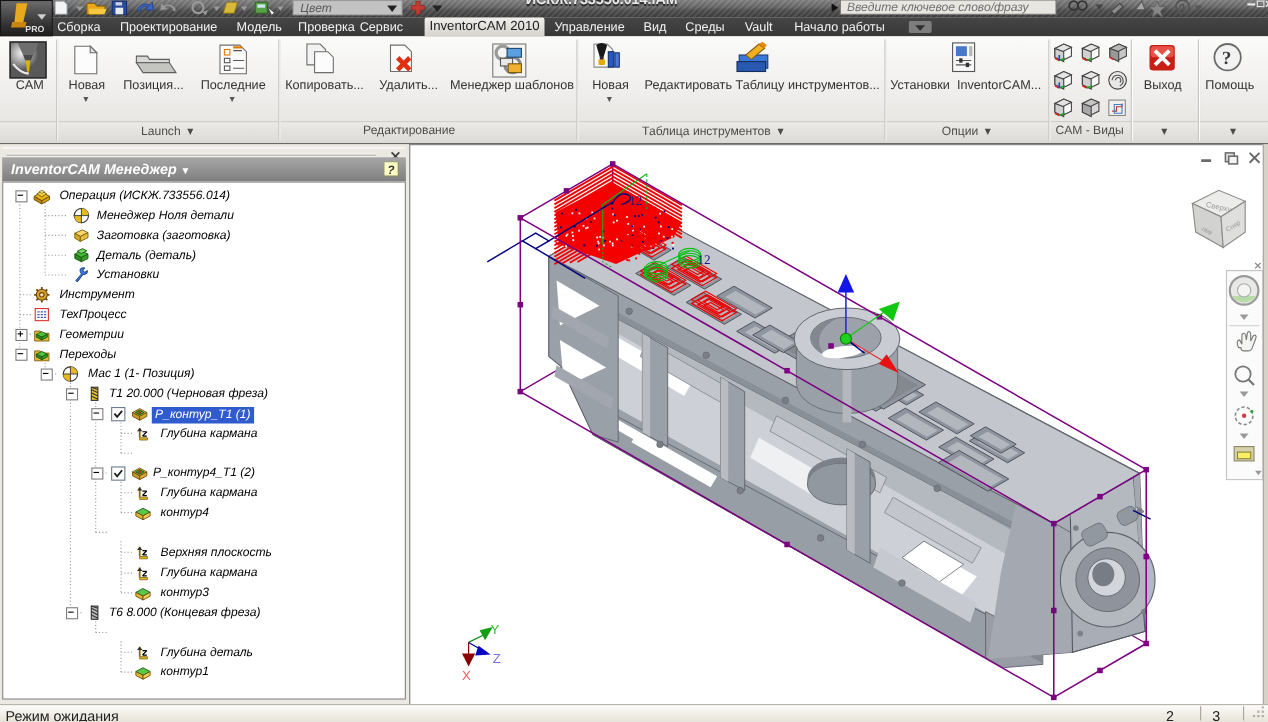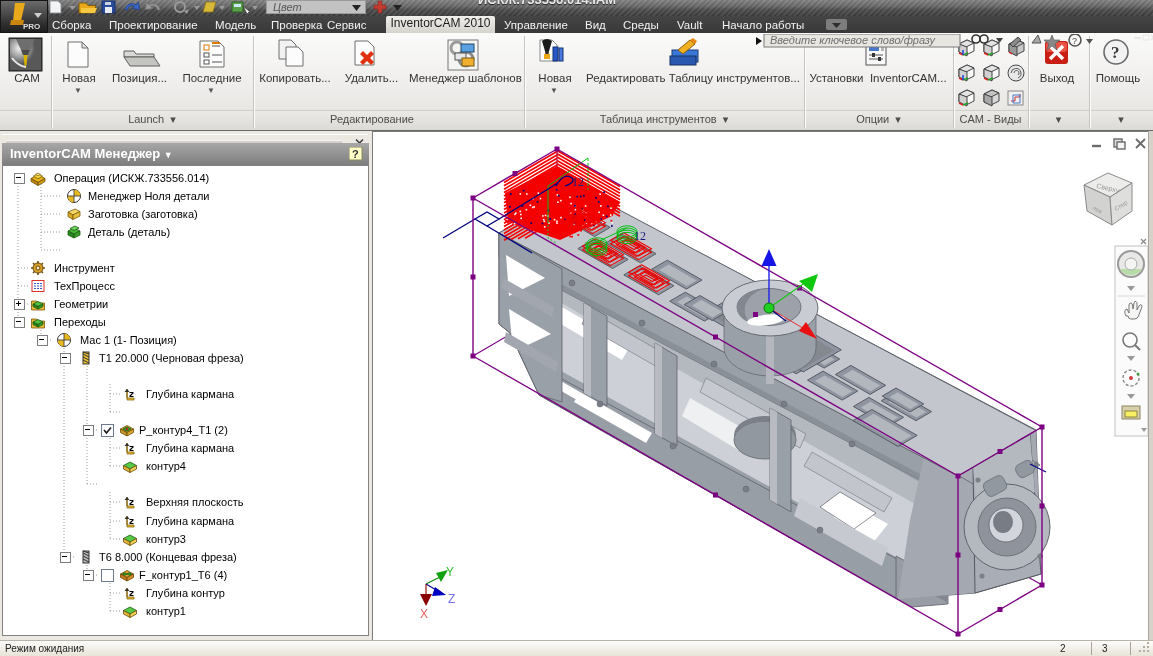--- a/index.html
+++ b/index.html
@@ -15,36 +15,36 @@
 .mitem{position:absolute;top:3px;font-size:11.5px;color:#f2f2f2;white-space:nowrap;}
 #activetab{left:386px;top:0px;width:109px;height:17px;background:linear-gradient(#f0efec,#d6d3cc);border-radius:2px 2px 0 0;text-align:center;color:#1c1c1c;font-size:12px;padding-top:0px;z-index:4;}
 
 #ribbon{left:0;top:33px;width:1153px;height:77px;background:linear-gradient(#fbfbfa,#f0efed 60%,#e9e7e4);}
 #groupband{left:0;top:110px;width:1153px;height:19px;background:linear-gradient(#eceae7,#dcdad5);border-top:1px solid #d0cec9;border-bottom:2px solid #6b6967;}
 .rsep{position:absolute;top:36px;width:1px;height:92px;background:#c6c4c0;border-right:1px solid #fdfdfd;}
 .glabel{position:absolute;top:113px;font-size:11px;color:#4e4c49;text-align:center;white-space:nowrap;}
 .rlabel{position:absolute;top:72px;font-size:11.5px;color:#333;text-align:center;white-space:nowrap;}
 .dna{position:absolute;font-size:8px;color:#555;}
 
-#lpanel{left:0;top:131px;width:372px;height:509px;background:#ece9e2;border-right:1px solid #8a8884;}
+#lpanel{left:0;top:131px;width:372px;height:509px;background:#ece9e2;border-right:1px solid #8a8884;font-style:italic;}
 #dragbar{left:2px;top:3px;width:366px;height:8px;border-top:1px solid #fff;background:#ece9e2;}
 #ptitle{left:2px;top:12px;width:367px;height:22px;background:linear-gradient(#a7a7a7,#7e7e7e);color:#fff;font-weight:bold;font-size:13px;padding:3px 0 0 8px;box-sizing:border-box;}
 #treebox{left:2px;top:34px;width:367px;height:471px;background:#fff;border:1px solid #828282;box-sizing:border-box;}
 .trow{position:absolute;height:18px;font-size:11px;color:#000;white-space:nowrap;}
 .trow span.lbl{position:absolute;top:3px;}
 .sel{background:#2f5bce;color:#fff;padding:1px 3px 2px 3px;}
 .exp{position:absolute;width:9px;height:9px;border:1px solid #7e7e7e;background:#fff;top:4px;}
 .exp:before{content:"";position:absolute;left:1px;top:3px;width:5px;height:1px;background:#000;}
 .exp.plus:after{content:"";position:absolute;left:3px;top:1px;width:1px;height:5px;background:#000;}
 .cbx{position:absolute;width:11px;height:11px;border:1px solid #6b7b8d;background:#fff;top:3px;}
 .icon16{position:absolute;top:1px;width:16px;height:16px;}
 
 #vp{left:372px;top:131px;width:781px;height:509px;background:#fff;border-left:1px solid #7c7c7c;border-top:1px solid #7c7c7c;box-sizing:border-box;}
 
-#status{left:0;top:640px;width:1153px;height:16px;background:linear-gradient(#fdfcfa,#e6e2d6);border-top:1px solid #b9b5aa;font-size:10px;color:#222;}
+#status{left:0;top:640px;width:1153px;height:16px;background:linear-gradient(#fdfcfa,#e6e2d6);border-top:1px solid #b9b5aa;font-size:13px;color:#222;}
 </style>
 </head>
 <body>
 
 <div class="abs" id="titlebar">
     <div class="abs stripes"></div>
   </div>
 <div class="abs" id="title-text">ИСКЖ.733556.014.IAM</div>
 <div class="abs" id="apptab">
  <svg width="46" height="31" style="position:absolute;left:0;top:0">
@@ -77,21 +77,21 @@
   <path d="M252,6 l6,0 l-3,4 z" fill="#9a9a9a"></path>
   <rect x="266" y="0" width="100" height="14" fill="#9a9a9a"></rect>
   <rect x="267" y="1" width="98" height="12" fill="#c2c2c2"></rect>
   <text x="273" y="11" font-size="11" font-style="italic" fill="#585858" font-family="Liberation Sans">Цвет</text>
   <path d="M352,5 l9,0 l-4.5,6 z" fill="#222"></path>
   <path d="M378,1 l4,0 l0,4 l4,0 l0,4 l-4,0 l0,4 l-4,0 l0,-4 l-4,0 l0,-4 l4,0 z" fill="#c23b30" stroke="#8a2620" stroke-width="0.6"></path>
   <path d="M393,5 l9,0 l-4.5,6 z" fill="#222"></path>
  </svg>
 </div>
 
-<div class="abs" style="left:750px;top:0;width:403px;height:16px;z-index:6;margin-top:34px;">
+<div class="abs" style="left:750px;top:0;width:403px;height:16px;z-index:6;">
  <svg width="403" height="16">
   <path d="M6,3 l6,4 l-6,4 z" fill="#111"></path>
   <rect x="14" y="0" width="196" height="13" fill="#e8e6e0" stroke="#7a7a7a"></rect>
   <text x="20" y="10" font-size="11" font-style="italic" fill="#6f6f6f" font-family="Liberation Sans">Введите ключевое слово/фразу</text>
   <circle cx="226" cy="5" r="4" fill="none" stroke="#333" stroke-width="1.6"></circle>
   <circle cx="234" cy="5" r="4" fill="none" stroke="#333" stroke-width="1.6"></circle>
   <path d="M246,4 l7,0 l-3.5,5 z" fill="#444"></path>
   <path d="M260,10 l8,-7 l3,3 l-8,7 z" fill="#8a8a8a" stroke="#444"></path>
   <path d="M282,9 l6,-8 l3,8 z" fill="#a8a8a8" stroke="#555"></path>
   <path d="M302,1 l2,5 l6,0 l-5,4 l2,6 l-5,-4 l-5,4 l2,-6 l-5,-4 l6,0 z" fill="#888" stroke="#555" stroke-width=".6"></path>
@@ -127,21 +127,21 @@
 <div class="abs" id="groupband"></div>
 <div class="rsep" style="left:51px"></div>
 <div class="rsep" style="left:253px"></div>
 <div class="rsep" style="left:524px"></div>
 <div class="rsep" style="left:804px"></div>
 <div class="rsep" style="left:953px"></div>
 <div class="rsep" style="left:1028px"></div>
 <div class="rsep" style="left:1089px"></div>
 <div class="glabel" style="left:51px;width:202px">Launch&nbsp;&nbsp;▾</div>
 <div class="glabel" style="left:253px;width:238px">Редактирование</div>
-<div class="glabel" style="left:524px;width:280px">Таблица инструментов&nbsp;&nbsp;▾</div>
+<div class="glabel" style="left:508px;width:280px">Таблица инструментов&nbsp;&nbsp;▾</div>
 <div class="glabel" style="left:804px;width:149px">Опции&nbsp;&nbsp;▾</div>
 <div class="glabel" style="left:953px;width:75px">CAM - Виды</div>
 <div class="glabel" style="left:1028px;width:61px">▾</div>
 <div class="glabel" style="left:1089px;width:64px">▾</div>
 <div class="abs" id="ribbonicons" style="left:0;top:33px;width:1153px;height:77px;">
 <svg width="1153" height="77">
 
  <rect x="9" y="5" width="33" height="33" fill="#3c3c3c" stroke="#1e1e1e"></rect>
  <radialGradient id="camg" cx="30%" cy="30%">
         <stop offset="0" stop-color="#f0f0f0"></stop>
@@ -363,20 +363,26 @@
       </div>
 <div class="trow" style="left:0;top:58px;width:360px">
         <svg class="icon16" style="left:64px" viewBox="0 0 16 16">
           <path d="M2,7 L8,4 L14,7 L8,10 Z" fill="#48b838" stroke="#1a5a10" stroke-width="0.8"></path>
           <path d="M2,7 L8,10 L8,14 L2,11 Z" fill="#2a8820" stroke="#1a5a10" stroke-width="0.8"></path>
           <path d="M8,10 L14,7 L14,11 L8,14 Z" fill="#38a028" stroke="#1a5a10" stroke-width="0.8"></path>
           <path d="M4,4.5 L9,2 L13,4 L8,6.5 Z" fill="#70d860" stroke="#1a5a10" stroke-width="0.8"></path>
         </svg>
         <span class="lbl" style="left:86px">Деталь (деталь)</span>
       </div>
+<div class="trow" style="left:0;top:76px;width:360px">
+        <svg class="icon16" style="left:64px" viewBox="0 0 16 16">
+          <path d="M3,13 L8,7 L7,5 Q6,2 9,1.5 L11,1.5 L9.5,4 L11,5.5 L13.5,4 Q14,7 11,7.5 L9.5,7.5 L5,13.5 Q4,15 3,13 Z" fill="#3878e8" stroke="#16386e" stroke-width="0.8"></path>
+        </svg>
+        <span class="lbl" style="left:86px">Установки</span>
+      </div>
 <div class="trow" style="left:0;top:94px;width:360px">
         <svg class="icon16" style="left:28px" viewBox="0 0 16 16">
           <circle cx="8" cy="8" r="5" fill="#d8a028" stroke="#6a4a08"></circle>
           <g stroke="#6a4a08" stroke-width="1.6">
             <line x1="13.00" y1="8.00" x2="15.00" y2="8.00"></line>
             <line x1="11.54" y1="11.53" x2="12.95" y2="12.95"></line>
             <line x1="8.00" y1="13.00" x2="8.01" y2="15.00"></line>
             <line x1="4.47" y1="11.54" x2="3.06" y2="12.96"></line>
             <line x1="3.00" y1="8.01" x2="1.00" y2="8.01"></line>
             <line x1="4.46" y1="4.47" x2="3.04" y2="3.06"></line>
@@ -425,20 +431,36 @@
         <span class="lbl" style="left:78px">Мас 1 (1- Позиция)</span>
       </div>
 <div class="trow" style="left:0;top:184px;width:360px">
         <div class="exp" style="left:58px"></div>
         <svg class="icon16" style="left:76px" viewBox="0 0 16 16">
           <rect x="5" y="2" width="6" height="12" fill="#e8c030" stroke="#333"></rect>
           <path d="M5,4 l6,3 M5,7 l6,3 M5,10 l6,3 M5,2 l6,2" stroke="#333" stroke-width="1"></path>
         </svg>
         <span class="lbl" style="left:97px">Т1 20.000 (Черновая фреза)</span>
       </div>
+<div class="trow" style="left:0;top:202px;width:360px">
+        <div class="exp" style="left:81px"></div>
+        <div class="cbx" style="left:99px">
+          <svg width="11" height="11" style="position:absolute;left:0;top:0">
+            <path d="M2,5 l2.5,3 l4.5,-5.5" fill="none" stroke="#1a1a1a" stroke-width="1.6"></path>
+          </svg>
+        </div>
+        <svg class="icon16" style="left:117px" viewBox="0 0 16 16">
+          <path d="M1.5,7 L8,3.5 L14.5,7 L8,10.5 Z" fill="#e8c040" stroke="#6a4a08" stroke-width="0.8"></path>
+          <path d="M1.5,7 L8,10.5 L8,14 L1.5,10.5 Z" fill="#c89828" stroke="#6a4a08" stroke-width="0.8"></path>
+          <path d="M8,10.5 L14.5,7 L14.5,10.5 L8,14 Z" fill="#d8a830" stroke="#6a4a08" stroke-width="0.8"></path>
+          <path d="M4,7 L8,4.8 L12,7 L8,9.2 Z" fill="#38a030" stroke="#1a5a10" stroke-width="0.8"></path>
+          <circle cx="8" cy="7" r="1.2" fill="#c02020"></circle>
+        </svg>
+        <span class="lbl sel" style="left:136px">P_контур_Т1 (1)</span>
+      </div>
 <div class="trow" style="left:0;top:220px;width:360px">
         <svg class="icon16" style="left:120px" viewBox="0 0 16 16">
           <path d="M5,3 l0,9" stroke="#8a6a10" stroke-width="1.6"></path>
           <path d="M5,12 l7,0 l0,2 l-7,0 z" fill="#e8b830" stroke="#8a6a10" stroke-width="0.8"></path>
           <path d="M7.5,6.5 l4,0 m-4,4 l4,0 m0,-4 l-4,4" stroke="#000" stroke-width="1.1"></path>
           <path d="M5,3 l-2.5,3 l5,0 z" fill="#303030"></path>
         </svg>
         <span class="lbl" style="left:144px">Глубина кармана</span>
       </div>
 <div class="trow" style="left:0;top:256px;width:360px">
@@ -501,39 +523,28 @@
         <span class="lbl" style="left:144px">контур3</span>
       </div>
 <div class="trow" style="left:0;top:383px;width:360px">
         <div class="exp" style="left:58px"></div>
         <svg class="icon16" style="left:76px" viewBox="0 0 16 16">
           <rect x="5" y="2" width="6" height="12" fill="#b8b8b8" stroke="#333"></rect>
           <path d="M5,4 l6,3 M5,7 l6,3 M5,10 l6,3 M5,2 l6,2" stroke="#333" stroke-width="1"></path>
         </svg>
         <span class="lbl" style="left:97px">Т6 8.000 (Концевая фреза)</span>
       </div>
-<div class="trow" style="left:0;top:401px;width:360px">
-        <div class="exp" style="left:81px"></div>
-        <div class="cbx" style="left:99px"></div>
-        <svg class="icon16" style="left:117px" viewBox="0 0 16 16">
-          <path d="M1.5,7 L8,3.5 L14.5,7 L8,10.5 Z" fill="#e8a030" stroke="#6a4a08" stroke-width="0.8"></path>
-          <path d="M1.5,7 L8,10.5 L8,14 L1.5,10.5 Z" fill="#c87820" stroke="#6a4a08" stroke-width="0.8"></path>
-          <path d="M8,10.5 L14.5,7 L14.5,10.5 L8,14 Z" fill="#d88828" stroke="#6a4a08" stroke-width="0.8"></path>
-          <path d="M3.5,7 q2,-2.5 4.5,0 q2,-2.5 4.5,0 q-2,2.5 -4.5,0 q-2,2.5 -4.5,0 z" fill="#30b030" stroke="#1a5a10" stroke-width="0.8"></path>
-        </svg>
-        <span class="lbl" style="left:137px">F_контур1_Т6 (4)</span>
-      </div>
 <div class="trow" style="left:0;top:419px;width:360px">
         <svg class="icon16" style="left:120px" viewBox="0 0 16 16">
           <path d="M5,3 l0,9" stroke="#8a6a10" stroke-width="1.6"></path>
           <path d="M5,12 l7,0 l0,2 l-7,0 z" fill="#e8b830" stroke="#8a6a10" stroke-width="0.8"></path>
           <path d="M7.5,6.5 l4,0 m-4,4 l4,0 m0,-4 l-4,4" stroke="#000" stroke-width="1.1"></path>
           <path d="M5,3 l-2.5,3 l5,0 z" fill="#303030"></path>
         </svg>
-        <span class="lbl" style="left:144px">Глубина контур</span>
+        <span class="lbl" style="left:144px">Глубина деталь</span>
       </div>
 <div class="trow" style="left:0;top:437px;width:360px">
         <svg class="icon16" style="left:120px" viewBox="0 0 16 16">
           <path d="M1.5,7.5 L8,4 L14.5,7.5 L8,11 Z" fill="#58c848" stroke="#1a5a10" stroke-width="0.8"></path>
           <path d="M1.5,7.5 L8,11 L8,14.5 L1.5,11 Z" fill="#e0b838" stroke="#6a4a08" stroke-width="0.8"></path>
           <path d="M8,11 L14.5,7.5 L14.5,11 L8,14.5 Z" fill="#f0d058" stroke="#6a4a08" stroke-width="0.8"></path>
         </svg>
         <span class="lbl" style="left:144px">контур1</span>
       </div>
 </div>

